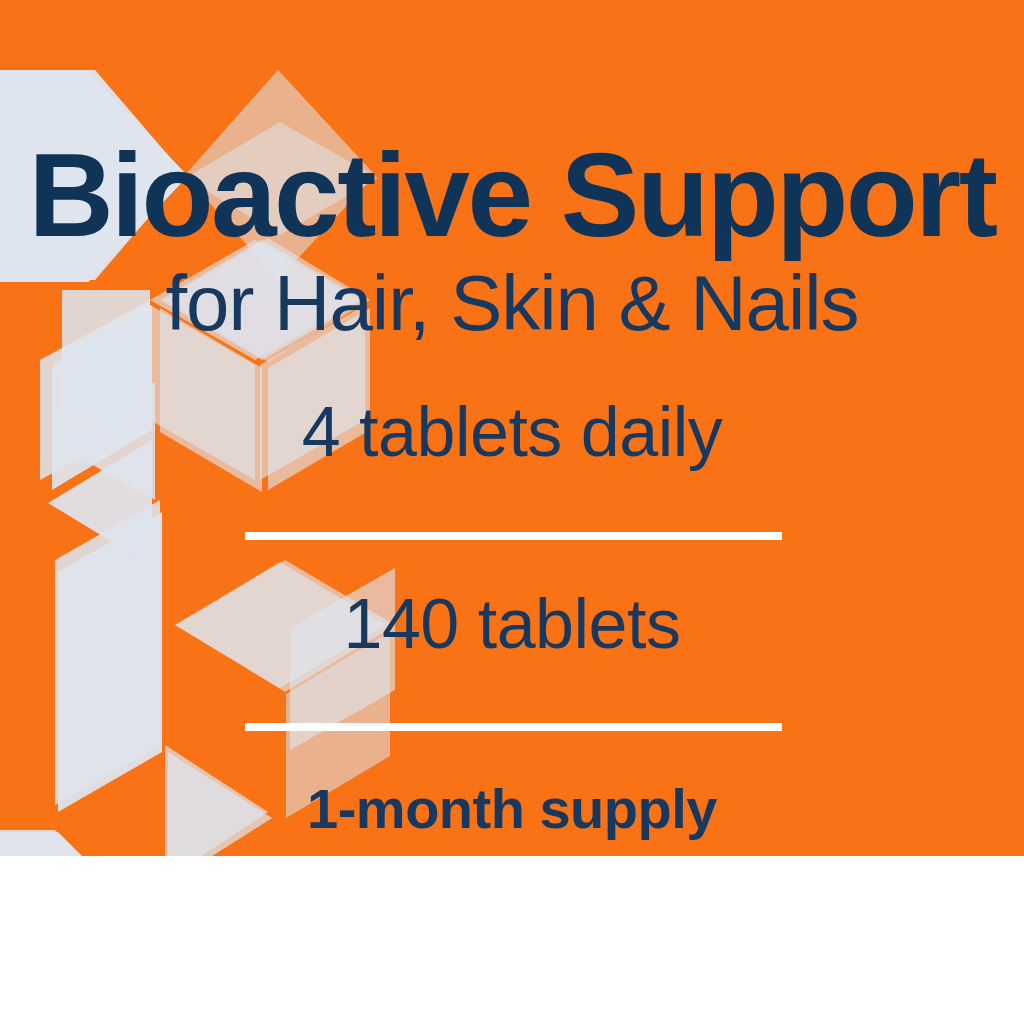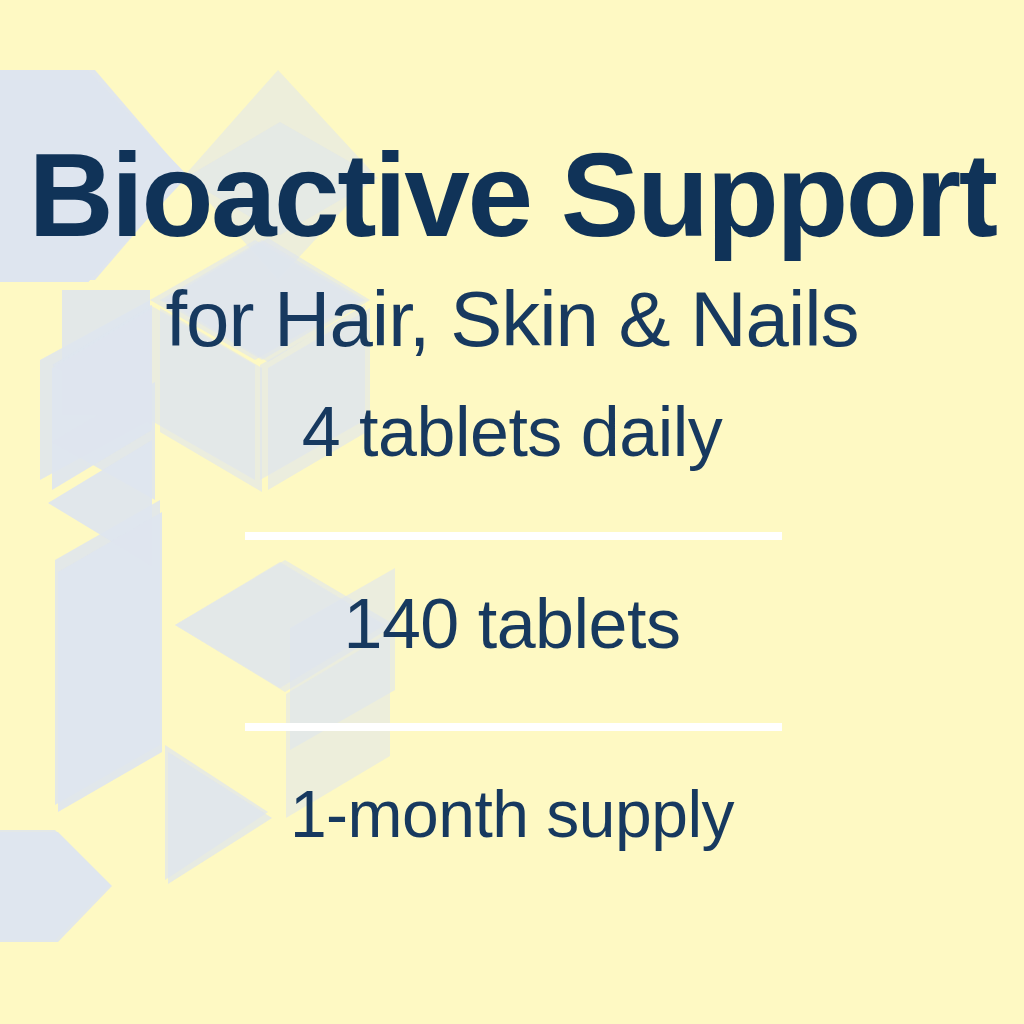--- a/index.html
+++ b/index.html
@@ -5,23 +5,23 @@
 <style>
   html, body {
     margin: 0;
     padding: 0;
     background: #ffffff;
   }
 
   #canvas {
     position: relative;
     width: 1024px;
-    height: 1024px;
+    height: 856px;
     overflow: hidden;
-    background: #fef9c3;
+    background: #f97316;
     font-family: "Liberation Sans", "DejaVu Sans", sans-serif;
     -webkit-font-smoothing: antialiased;
   }
 
   
   #pattern-layer {
     position: absolute;
     left: 0;
     top: 0;
     width: 1024px;
@@ -57,21 +57,20 @@
     left: 0;
     top: 264px;
     width: 1024px;
     text-align: center;
     color: #17395F;
     font-size: 78px;
     font-weight: 400;
     letter-spacing: -1px;
     line-height: 1.0;
     white-space: nowrap;
-    margin-top: 16px;
   }
 
   .line-dose {
     position: absolute;
     left: 0;
     top: 397px;
     width: 1024px;
     text-align: center;
     color: #17395F;
     font-size: 70px;
@@ -95,22 +94,22 @@
     white-space: nowrap;
   }
 
   .line-supply {
     position: absolute;
     left: 0;
     top: 781px;
     width: 1024px;
     text-align: center;
     color: #17395F;
-    font-size: 66px;
-    font-weight: 400;
+    font-size: 56px;
+    font-weight: 700;
     letter-spacing: -0.5px;
     line-height: 1.0;
     white-space: nowrap;
   }
 
   .divider {
     position: absolute;
     left: 245px;
     width: 537px;
     height: 8px;

